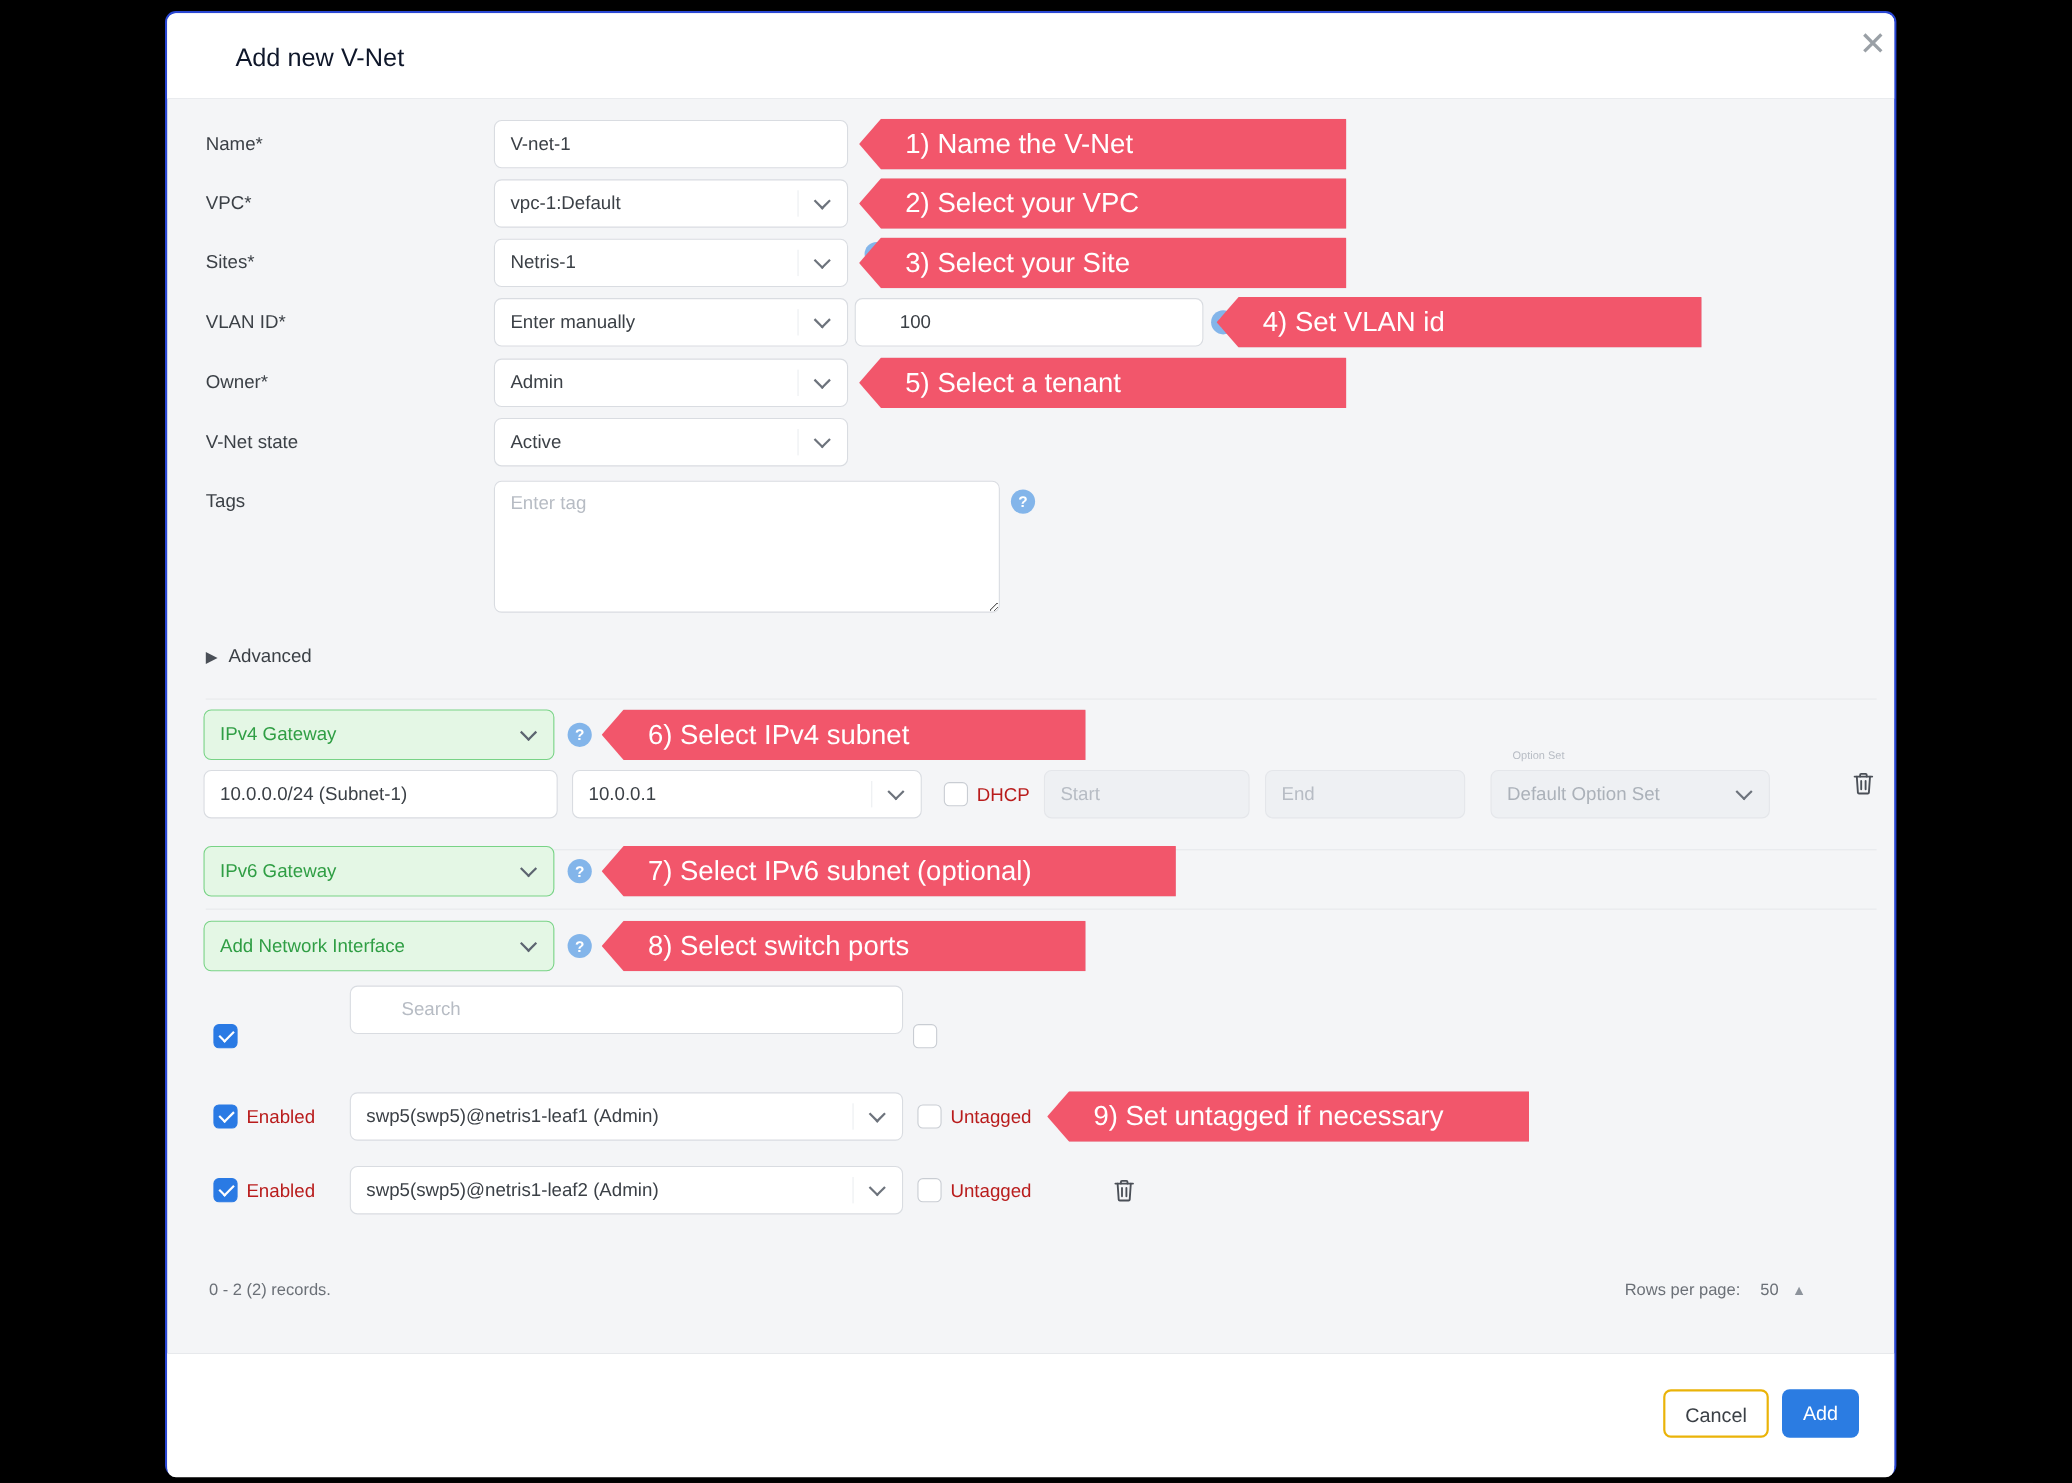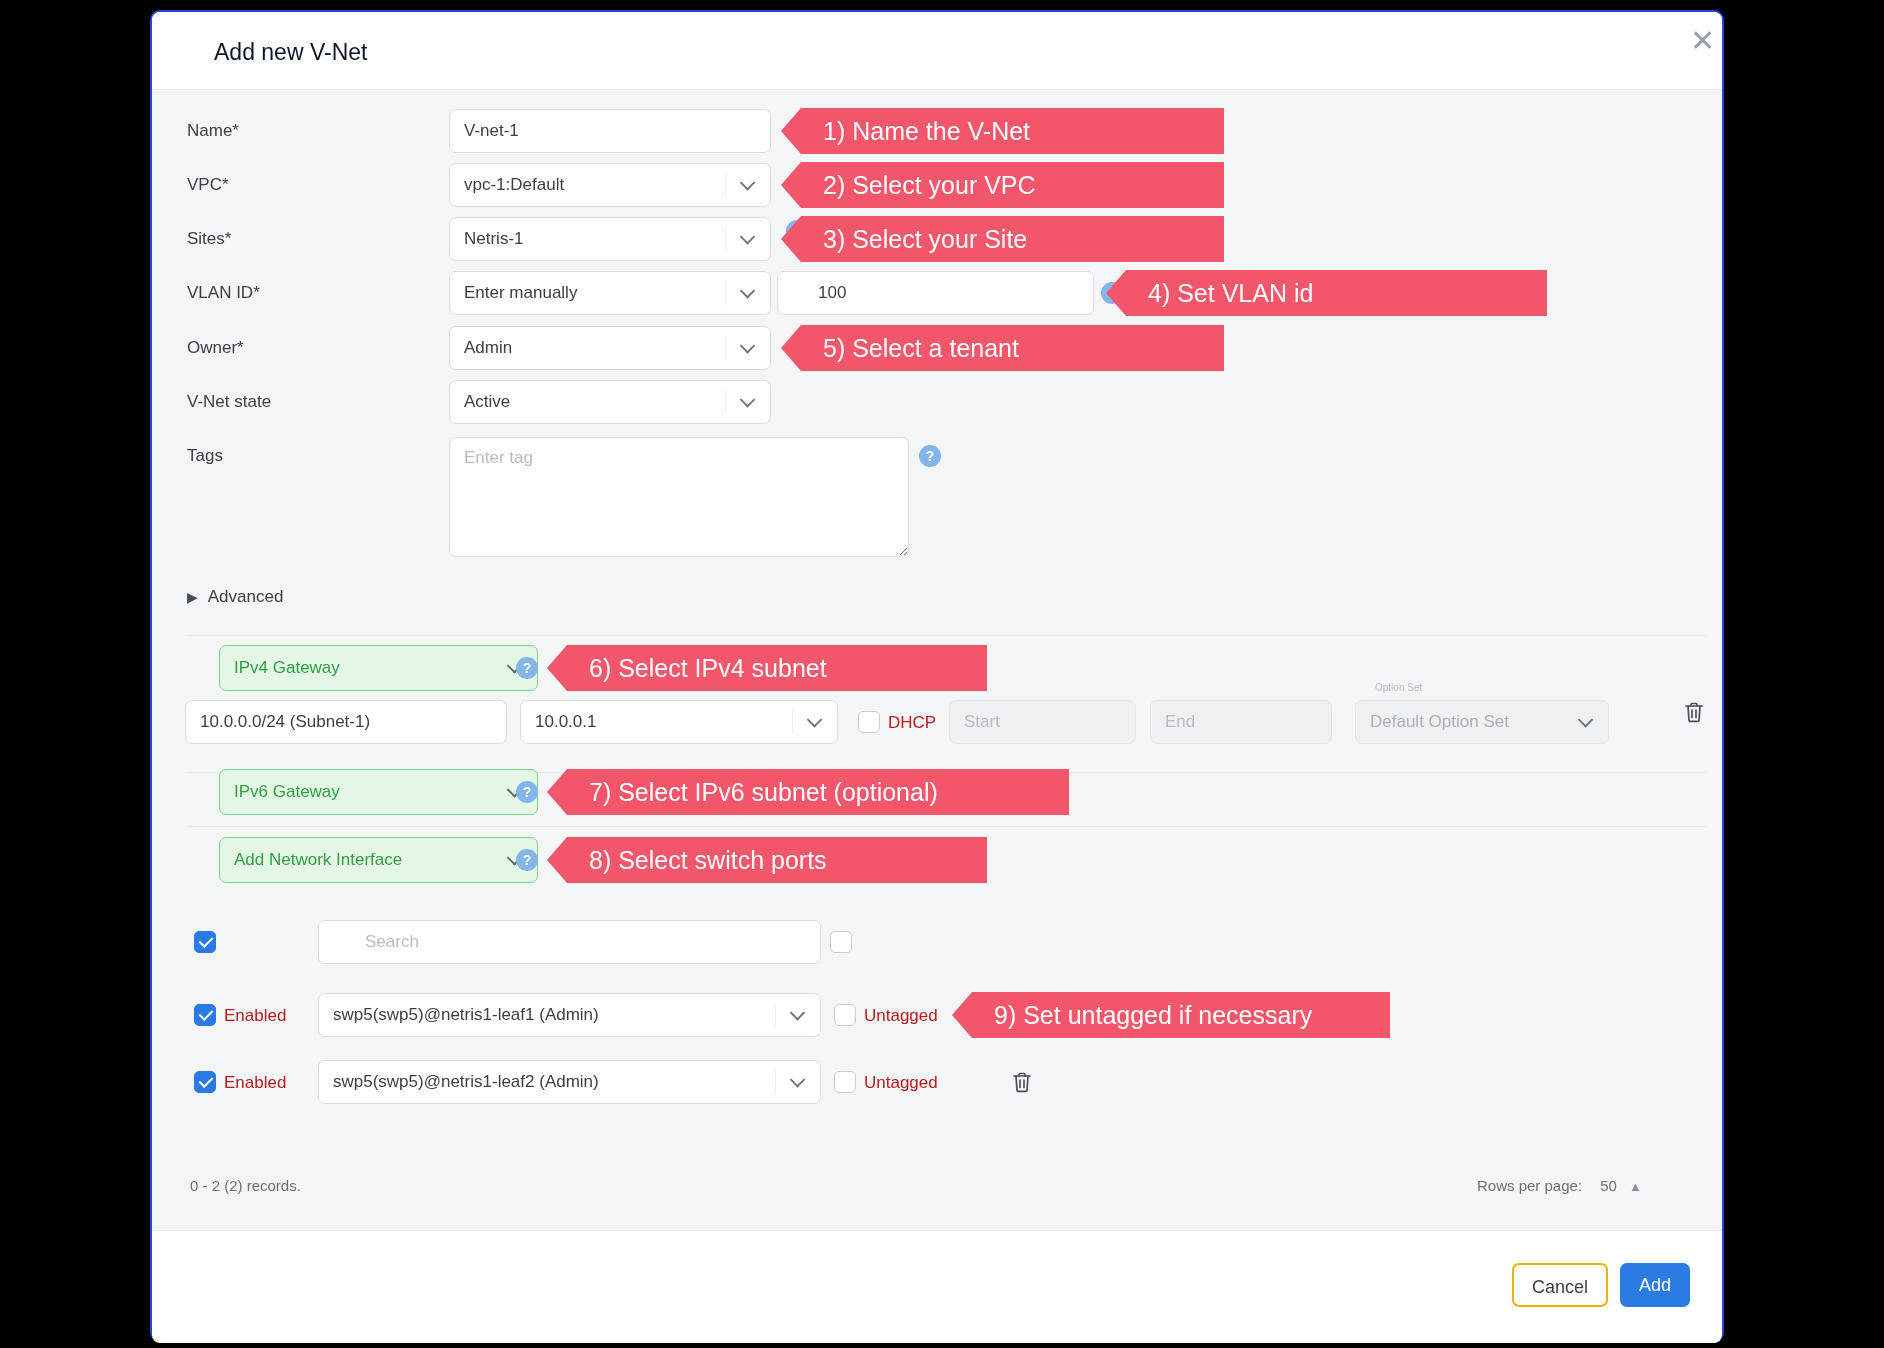--- a/index.html
+++ b/index.html
@@ -24,37 +24,37 @@
   .txtarea{position:absolute;background:#fff;border:1px solid #d9dce1;border-radius:7px;box-sizing:border-box;
            font-size:17px;color:#3b4046;padding:10px 14px;resize:both;font-family:"Liberation Sans",sans-serif;}
   .qicon{position:absolute;width:22px;height:22px;border-radius:50%;background:#83b5ea;color:#fff;
          font-size:14px;font-weight:bold;text-align:center;line-height:22px;z-index:1;}
   .callout{position:absolute;height:46px;background:#f2566b;color:#fff;font-size:25px;line-height:46px;
            padding-left:42px;box-sizing:border-box;z-index:5;
            clip-path:polygon(0 50%,20px 0,100% 0,100% 100%,20px 100%);
            filter:drop-shadow(0 0 1px #c23b52) drop-shadow(0 1px 0 #c23b52);white-space:nowrap;overflow:hidden;}
   .divider{position:absolute;left:35px;width:1519px;height:1px;background:#e7e9ec;}
   .gbtn{position:absolute;width:319px;height:46px;background:#e4f7e5;border:1px solid #78d386;border-radius:7px;
-        box-sizing:border-box;font-size:17px;color:#2f9e44;line-height:44px;padding:0 14px;cursor:pointer;margin-left:34px;}
+        box-sizing:border-box;font-size:17px;color:#2f9e44;line-height:44px;padding:0 14px;cursor:pointer;}
   .gbtn .chev{border-color:#5c6470;}
   .cbx{position:absolute;width:22px;height:22px;border:1px solid #c9cdd3;border-radius:5px;background:#fff;
        box-sizing:border-box;cursor:pointer;}
   .cbx.checked{background:#2a7ae4;border-color:#2a7ae4;}
   .cbx.checked::after{content:"";position:absolute;left:7px;top:2px;width:6px;height:11px;
        border:solid #fff;border-width:0 2.5px 2.5px 0;transform:rotate(45deg);}
   .ctext{position:absolute;font-size:17px;color:#b91c1c;line-height:22px;}
   .disabled{background:#eef0f3;border-color:#e4e6ea;color:#abb1b9;}
   .floatlbl{position:absolute;font-size:10px;color:#b7bcc4;background:#f4f5f7;padding:0 5px;z-index:2;}
   .footer{position:absolute;left:0;top:1218px;width:100%;height:112px;background:#fff;
           border-top:1px solid #e7e9ec;border-radius:0 0 8px 8px;}
   .btn{position:absolute;height:44px;border-radius:7px;font-size:18px;text-align:center;line-height:44px;
        box-sizing:border-box;cursor:pointer;}
   .btn-cancel{background:#fff;border:2px solid #eab308;color:#3b4046;}
   .btn-add{background:#2b7ce2;color:#fff;}
-  .smalltext{position:absolute;font-size:15px;color:#6b7077;margin-top:13px;}
+  .smalltext{position:absolute;font-size:15px;color:#6b7077;}
   .adv-tri{display:inline-block;color:#4a4f57;font-size:14px;margin-right:10px;}
   .searchicon{position:absolute;left:16px;top:12px;}
   .searchinput{padding-left:46px;}
   .uptri{color:#8d939b;font-size:13px;margin-left:8px;}
   .trash{position:absolute;width:24px;height:24px;cursor:pointer;}
 </style>
 </head>
 <body>
 
 <div class="stage">
@@ -162,21 +162,21 @@
     <div class="divider" style="top:814px;"></div>
 
     <div class="gbtn" style="left:33px;top:825px;">
       <span>Add Network Interface</span>
       <span class="chev"></span>
     </div>
     <div class="qicon" style="left:364px;top:837px;">?</div>
     <div class="callout" style="left:395px;top:825px;width:440px;">8) Select switch ports</div>
 
     <div class="cbx checked" style="left:42px;top:919px;"></div>
-    <div style="position:absolute;left:166px;top:908px;width:527px;height:44px;text-decoration:underline;">
+    <div style="position:absolute;left:166px;top:884px;width:527px;height:44px;text-decoration:underline;">
       <svg class="searchicon" width="19" height="19" viewBox="0 0 19 19">
         <circle cx="8" cy="8" r="5.8" fill="none" stroke="#9aa0a8" stroke-width="1.8"></circle>
         <line x1="12.5" y1="12.5" x2="17" y2="17" stroke="#9aa0a8" stroke-width="1.8" stroke-linecap="round"></line>
       </svg>
       <input class="input searchinput" style="left: 0px; top: 0px; width: 503px;" placeholder="Search">
     </div>
     <div class="cbx" style="left:678px;top:919px;"></div>
 
     <div class="cbx checked" style="left:42px;top:992px;"></div>
     <div class="ctext" style="left:72px;top:993px;">Enabled</div>

